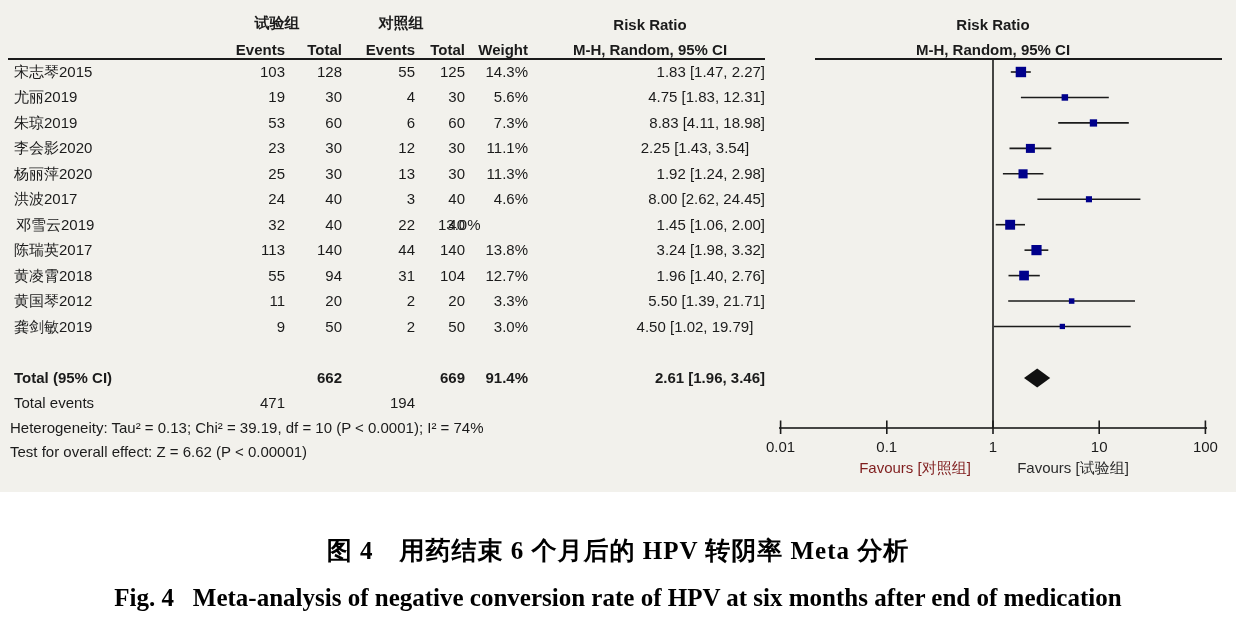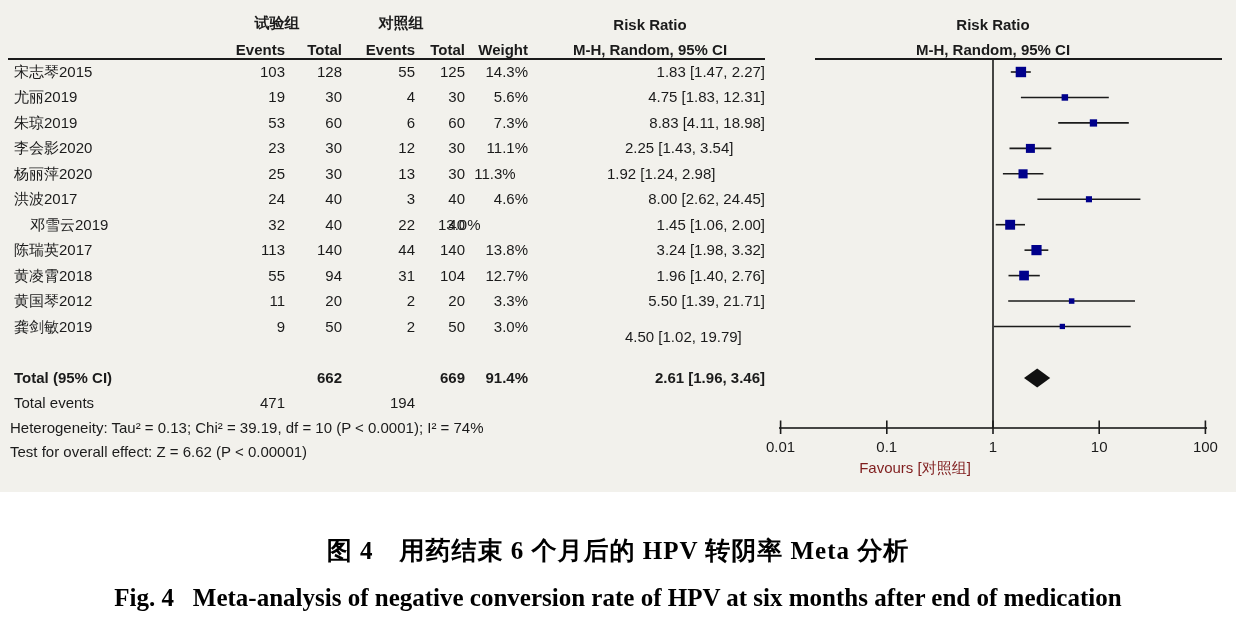--- a/index.html
+++ b/index.html
@@ -90,36 +90,36 @@
         <div class="cell" style="left:325px;top:114px;width:90px;text-align:right">6</div>
         <div class="cell" style="left:375px;top:114px;width:90px;text-align:right">60</div>
         <div class="cell" style="left:438px;top:114px;width:90px;text-align:right">7.3%</div>
         <div class="cell" style="left:625px;top:114px;width:140px;text-align:right">8.83 [4.11, 18.98]</div>
         <div class="cell" style="left:14px;top:139px;width:230px">李会影2020</div>
         <div class="cell" style="left:195px;top:139px;width:90px;text-align:right">23</div>
         <div class="cell" style="left:252px;top:139px;width:90px;text-align:right">30</div>
         <div class="cell" style="left:325px;top:139px;width:90px;text-align:right">12</div>
         <div class="cell" style="left:375px;top:139px;width:90px;text-align:right">30</div>
         <div class="cell" style="left:438px;top:139px;width:90px;text-align:right">11.1%</div>
-        <div class="cell" style="left:625px;top:139px;width:140px;text-align:left">2.25 [1.43, 3.54]</div>
+        <div class="cell" style="left:625px;top:139px;width:140px;text-align:center">2.25 [1.43, 3.54]</div>
         <div class="cell" style="left:14px;top:165px;width:230px">杨丽萍2020</div>
         <div class="cell" style="left:195px;top:165px;width:90px;text-align:right">25</div>
         <div class="cell" style="left:252px;top:165px;width:90px;text-align:right">30</div>
         <div class="cell" style="left:325px;top:165px;width:90px;text-align:right">13</div>
         <div class="cell" style="left:375px;top:165px;width:90px;text-align:right">30</div>
-        <div class="cell" style="left:450px;top:165px;width:90px;text-align:center">11.3%</div>
-        <div class="cell" style="left:607px;top:165px;width:140px;text-align:left">1.92 [1.24, 2.98]</div>
+        <div class="cell" style="left:438px;top:165px;width:90px;text-align:right">11.3%</div>
+        <div class="cell" style="left:625px;top:165px;width:140px;text-align:right">1.92 [1.24, 2.98]</div>
         <div class="cell" style="left:14px;top:190px;width:230px">洪波2017</div>
         <div class="cell" style="left:195px;top:190px;width:90px;text-align:right">24</div>
         <div class="cell" style="left:252px;top:190px;width:90px;text-align:right">40</div>
         <div class="cell" style="left:325px;top:190px;width:90px;text-align:right">3</div>
         <div class="cell" style="left:375px;top:190px;width:90px;text-align:right">40</div>
         <div class="cell" style="left:438px;top:190px;width:90px;text-align:right">4.6%</div>
         <div class="cell" style="left:625px;top:190px;width:140px;text-align:right">8.00 [2.62, 24.45]</div>
-        <div class="cell" style="left:30px;top:216px;width:230px">邓雪云2019</div>
+        <div class="cell" style="left:16px;top:216px;width:230px">邓雪云2019</div>
         <div class="cell" style="left:195px;top:216px;width:90px;text-align:right">32</div>
         <div class="cell" style="left:252px;top:216px;width:90px;text-align:right">40</div>
         <div class="cell" style="left:325px;top:216px;width:90px;text-align:right">22</div>
         <div class="cell" style="left:375px;top:216px;width:90px;text-align:right">40</div>
         <div class="cell" style="left:438px;top:216px;width:90px;text-align:left">13.0%</div>
         <div class="cell" style="left:625px;top:216px;width:140px;text-align:right">1.45 [1.06, 2.00]</div>
         <div class="cell" style="left:14px;top:241px;width:230px">陈瑞英2017</div>
         <div class="cell" style="left:195px;top:241px;width:90px;text-align:right">113</div>
         <div class="cell" style="left:252px;top:241px;width:90px;text-align:right">140</div>
         <div class="cell" style="left:325px;top:241px;width:90px;text-align:right">44</div>
@@ -139,21 +139,21 @@
         <div class="cell" style="left:325px;top:292px;width:90px;text-align:right">2</div>
         <div class="cell" style="left:375px;top:292px;width:90px;text-align:right">20</div>
         <div class="cell" style="left:438px;top:292px;width:90px;text-align:right">3.3%</div>
         <div class="cell" style="left:625px;top:292px;width:140px;text-align:right">5.50 [1.39, 21.71]</div>
         <div class="cell" style="left:14px;top:318px;width:230px">龚剑敏2019</div>
         <div class="cell" style="left:195px;top:318px;width:90px;text-align:right">9</div>
         <div class="cell" style="left:252px;top:318px;width:90px;text-align:right">50</div>
         <div class="cell" style="left:325px;top:318px;width:90px;text-align:right">2</div>
         <div class="cell" style="left:375px;top:318px;width:90px;text-align:right">50</div>
         <div class="cell" style="left:438px;top:318px;width:90px;text-align:right">3.0%</div>
-        <div class="cell" style="left:625px;top:328px;width:140px;text-align:left">4.50 [1.02, 19.79]</div>
+        <div class="cell" style="left:625px;top:318px;width:140px;text-align:center">4.50 [1.02, 19.79]</div>
       </div>
 
     <div class="cell b" style="left:14px;top:369px;width:230px">Total (95% CI)</div>
     <div class="cell b rt" style="left:252px;top:369px;width:90px">662</div>
     <div class="cell b rt" style="left:375px;top:369px;width:90px">669</div>
     <div class="cell b rt" style="left:438px;top:369px;width:90px">91.4%</div>
     <div class="cell b rt" style="left:625px;top:369px;width:140px">2.61 [1.96, 3.46]</div>
 
     <div class="cell" style="left:14px;top:394px;width:230px">Total events</div>
     <div class="cell rt" style="left:195px;top:394px;width:90px">471</div>
@@ -164,17 +164,18 @@
 
     <div id="axis-labels">
         <div class="cell" style="left:750.6px;top:438px;width:60px;text-align:center">0.01</div>
         <div class="cell" style="left:856.8px;top:438px;width:60px;text-align:center">0.1</div>
         <div class="cell" style="left:963.0px;top:438px;width:60px;text-align:center">1</div>
         <div class="cell" style="left:1069.2px;top:438px;width:60px;text-align:center">10</div>
         <div class="cell" style="left:1175.4px;top:438px;width:60px;text-align:center">100</div>
       </div>
 
     <div class="cell ctr" style="left:805px;top:459px;width:220px;color:#7f1d1d">Favours [对照组]</div>
+    <div class="cell ctr" style="left:963px;top:459px;width:220px;color:#2a2a2a">Favours [试验组]</div>
   </div>
 
   <div class="caption cap-zh">图 4　用药结束 6 个月后的 HPV 转阴率 Meta 分析</div>
   <div class="caption cap-en">Fig. 4   Meta-analysis of negative conversion rate of HPV at six months after end of medication</div>
 </div>
 
 </body></html>

